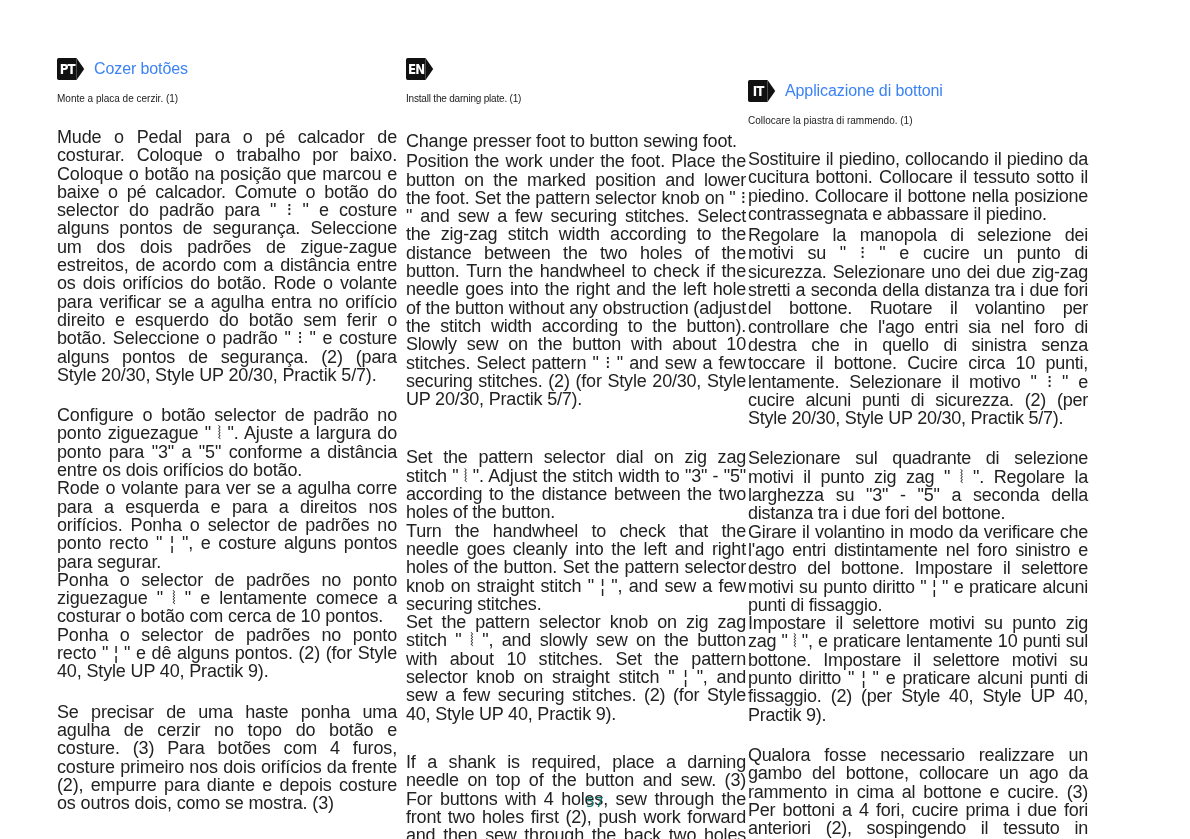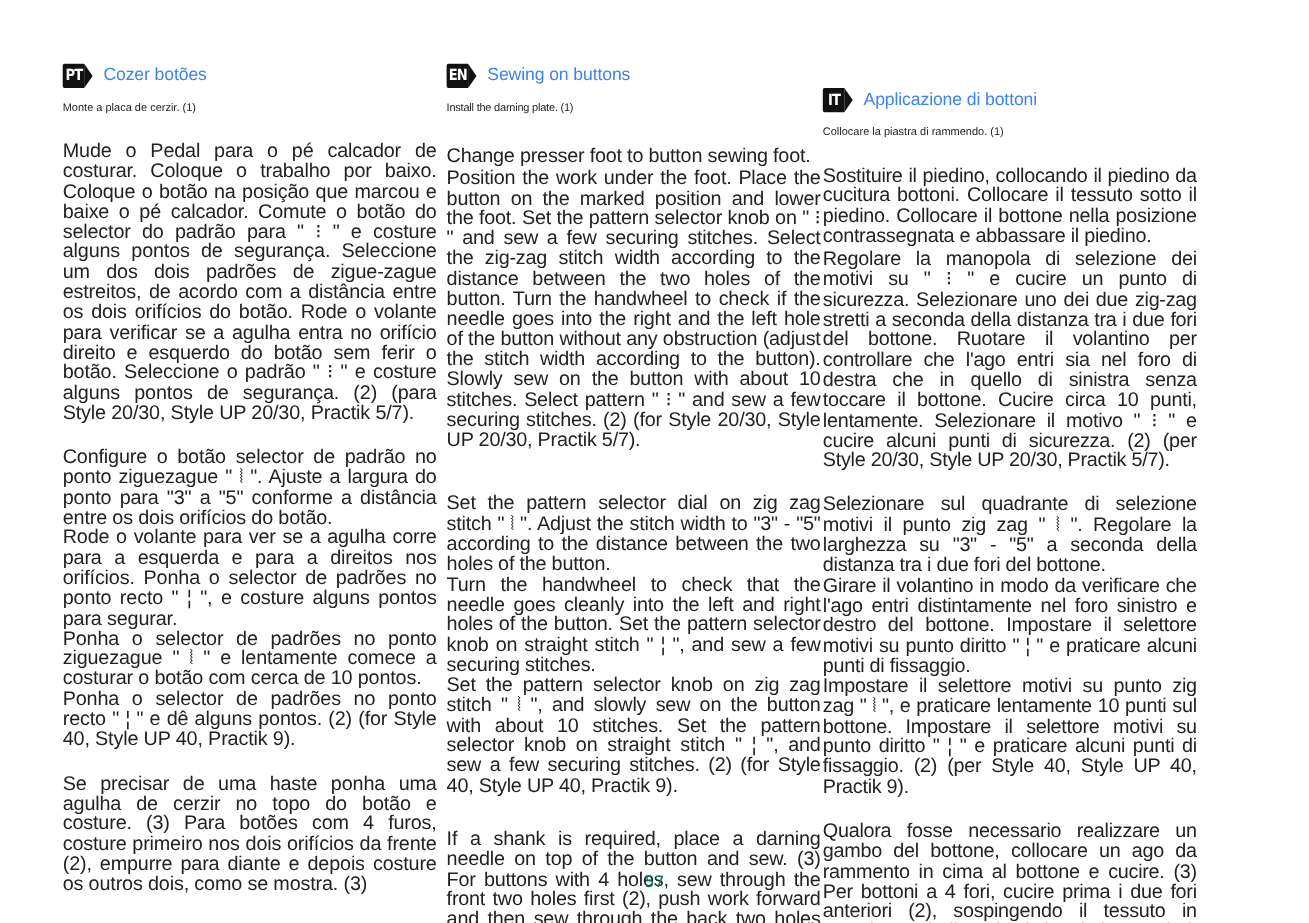--- a/index.html
+++ b/index.html
@@ -121,21 +121,20 @@
       <p class="para">Ponha o selector de padrões no ponto recto " ¦ " e dê alguns pontos. (2) (for Style 40, Style UP 40, Practik 9).</p>
     </div>
     <div class="block">
       <p class="para">Se precisar de uma haste ponha uma agulha de cerzir no topo do botão e costure. (3) Para botões com 4 furos, costure primeiro nos dois orifícios da frente (2), empurre para diante e depois costure os outros dois, como se mostra. (3)</p>
     </div>
   </section>
 
   <section class="column col-en">
     <div class="heading">
       <span class="badge">EN</span>
-      <h2 class="title" style="margin:0">Sewing on buttons</h2>
     </div>
     <p class="intro">Install the darning plate. (1)</p>
     <div class="block" style="margin-top:24px; margin-bottom:40px">
       <p class="para" style="margin-bottom:2px">Change presser foot to button sewing foot.</p>
       <p class="para">Position the work under the foot. Place the button on the marked position and lower the foot. Set the pattern selector knob on " ⁝ " and sew a few securing stitches. Select the zig-zag stitch width according to the distance between the two holes of the button. Turn the handwheel to check if the needle goes into the right and the left hole of the button without any obstruction (adjust the stitch width according to the button). Slowly sew on the button with about 10 stitches. Select pattern " ⁝ " and sew a few securing stitches. (2) (for Style 20/30, Style UP 20/30, Practik 5/7).</p>
     </div>
     <div class="block">
       <p class="para">Set the pattern selector dial on zig zag stitch " ⦚ ". Adjust the stitch width to "3" - "5" according to the distance between the two holes of the button.</p>
       <p class="para">Turn the handwheel to check that the needle goes cleanly into the left and right holes of the button. Set the pattern selector knob on straight stitch " ¦ ", and sew a few securing stitches.</p>
       <p class="para">Set the pattern selector knob on zig zag stitch " ⦚ ", and slowly sew on the button with about 10 stitches. Set the pattern selector knob on straight stitch " ¦ ", and sew a few securing stitches. (2) (for Style 40, Style UP 40, Practik 9).</p>

